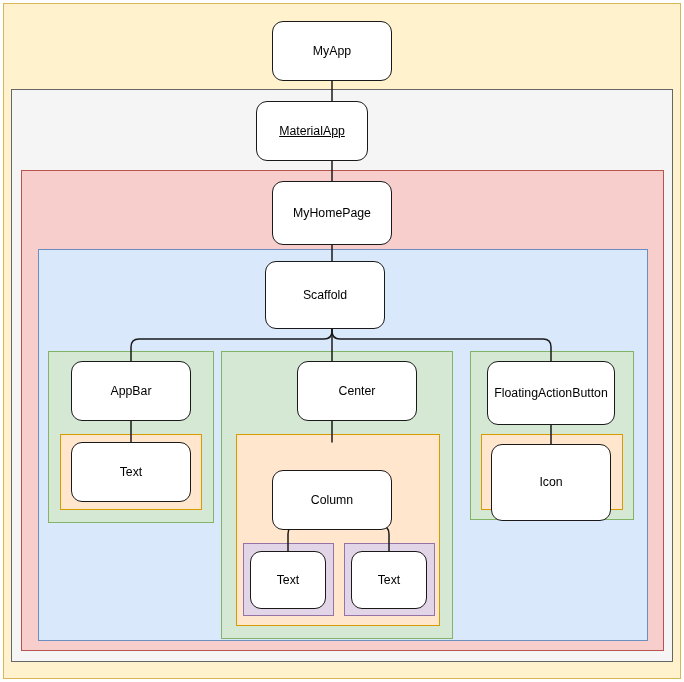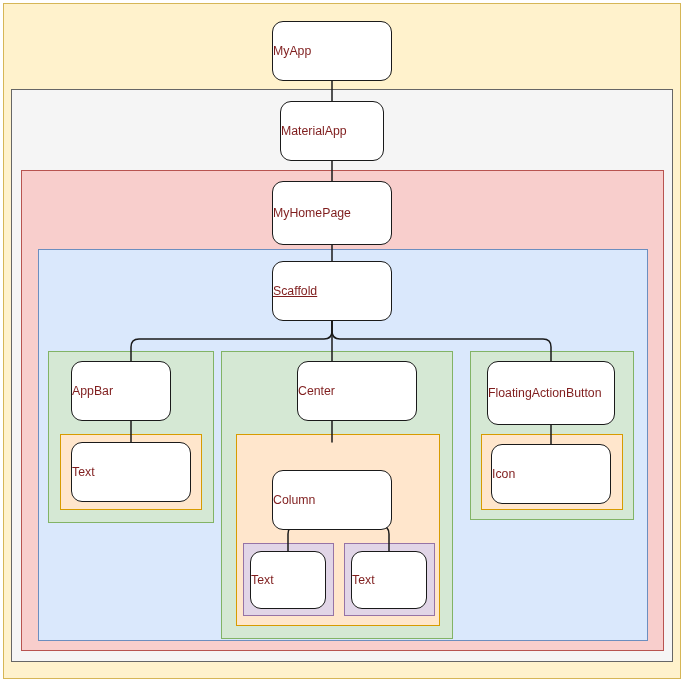--- a/index.html
+++ b/index.html
@@ -14,22 +14,22 @@
 
   
   .group{position:absolute;box-sizing:border-box;border-width:1px;border-style:solid;}
 
   
   .node{
     position:absolute;box-sizing:border-box;
     background:#ffffff;
     border:1.6px solid #1a1a1a;
     border-radius:11px;
-    display:flex;align-items:center;
-    color:#7f1d1d;
+    display:flex;align-items:center;justify-content:center;
+    color:#000000;
     font-size:12.3px;
     line-height:1.2;
     text-align:center;
     z-index:5;
     white-space:nowrap;
   }
   .node span{pointer-events:none;}
 
   
   #edges{position:absolute;left:0;top:0;width:684px;height:682px;z-index:3;}
@@ -66,48 +66,48 @@
       <path d="M332,421 L332,442" stroke="#1a1a1a" stroke-linecap="round" stroke-linejoin="round"></path>
       <path d="M332,502 L332,518 Q332,526 324,526 L296,526 Q288,526 288,534 L288,551" stroke="#1a1a1a" stroke-linecap="round" stroke-linejoin="round"></path>
       <path d="M332,502 L332,518 Q332,526 340,526 L381,526 Q389,526 389,534 L389,551" stroke="#1a1a1a" stroke-linecap="round" stroke-linejoin="round"></path>
       <path d="M551,425 L551,444" stroke="#1a1a1a" stroke-linecap="round" stroke-linejoin="round"></path>
     </svg>
 
   <div id="nodes-layer">
       <div class="node" style="left: 272px; top: 21px; width: 120px; height: 60px; background: rgb(255, 255, 255); border-color: rgb(26, 26, 26);">
         <span>MyApp</span>
       </div>
-      <div class="node" style="left: 280px; top: 101px; width: 104px; height: 60px; background: rgb(255, 255, 255); border-color: rgb(26, 26, 26);">
+      <div class="node" style="left: 256px; top: 101px; width: 112px; height: 60px; background: rgb(255, 255, 255); border-color: rgb(26, 26, 26); text-decoration: underline;">
         <span>MaterialApp</span>
       </div>
       <div class="node" style="left: 272px; top: 181px; width: 120px; height: 64px; background: rgb(255, 255, 255); border-color: rgb(26, 26, 26);">
         <span>MyHomePage</span>
       </div>
-      <div class="node" style="left: 272px; top: 261px; width: 120px; height: 60px; background: rgb(255, 255, 255); border-color: rgb(26, 26, 26); text-decoration: underline;">
+      <div class="node" style="left: 265px; top: 261px; width: 120px; height: 68px; background: rgb(255, 255, 255); border-color: rgb(26, 26, 26);">
         <span>Scaffold</span>
       </div>
-      <div class="node" style="left: 71px; top: 361px; width: 100px; height: 60px; background: rgb(255, 255, 255); border-color: rgb(26, 26, 26);">
+      <div class="node" style="left: 71px; top: 361px; width: 120px; height: 60px; background: rgb(255, 255, 255); border-color: rgb(26, 26, 26);">
         <span>AppBar</span>
       </div>
       <div class="node" style="left: 71px; top: 442px; width: 120px; height: 60px; background: rgb(255, 255, 255); border-color: rgb(26, 26, 26);">
         <span>Text</span>
       </div>
       <div class="node" style="left: 272px; top: 361px; width: 120px; height: 60px; background: rgb(255, 255, 255); border-color: rgb(26, 26, 26); margin-left: 25px;">
         <span>Center</span>
       </div>
       <div class="node" style="left: 272px; top: 442px; width: 120px; height: 60px; background: rgb(255, 255, 255); border-color: rgb(26, 26, 26); margin-top: 28px;">
         <span>Column</span>
       </div>
       <div class="node" style="left: 250px; top: 551px; width: 76px; height: 58px; background: rgb(255, 255, 255); border-color: rgb(26, 26, 26);">
         <span>Text</span>
       </div>
       <div class="node" style="left: 351px; top: 551px; width: 76px; height: 58px; background: rgb(255, 255, 255); border-color: rgb(26, 26, 26);">
         <span>Text</span>
       </div>
       <div class="node" style="left: 487px; top: 361px; width: 128px; height: 64px; background: rgb(255, 255, 255); border-color: rgb(26, 26, 26);">
         <span>FloatingActionButton</span>
       </div>
-      <div class="node" style="left: 491px; top: 444px; width: 120px; height: 60px; background: rgb(255, 255, 255); border-color: rgb(26, 26, 26);">
+      <div class="node" style="left: 491px; top: 444px; width: 120px; height: 77px; background: rgb(255, 255, 255); border-color: rgb(26, 26, 26);">
         <span>Icon</span>
       </div>
     </div>
 
 </div>
 
 </body></html>

